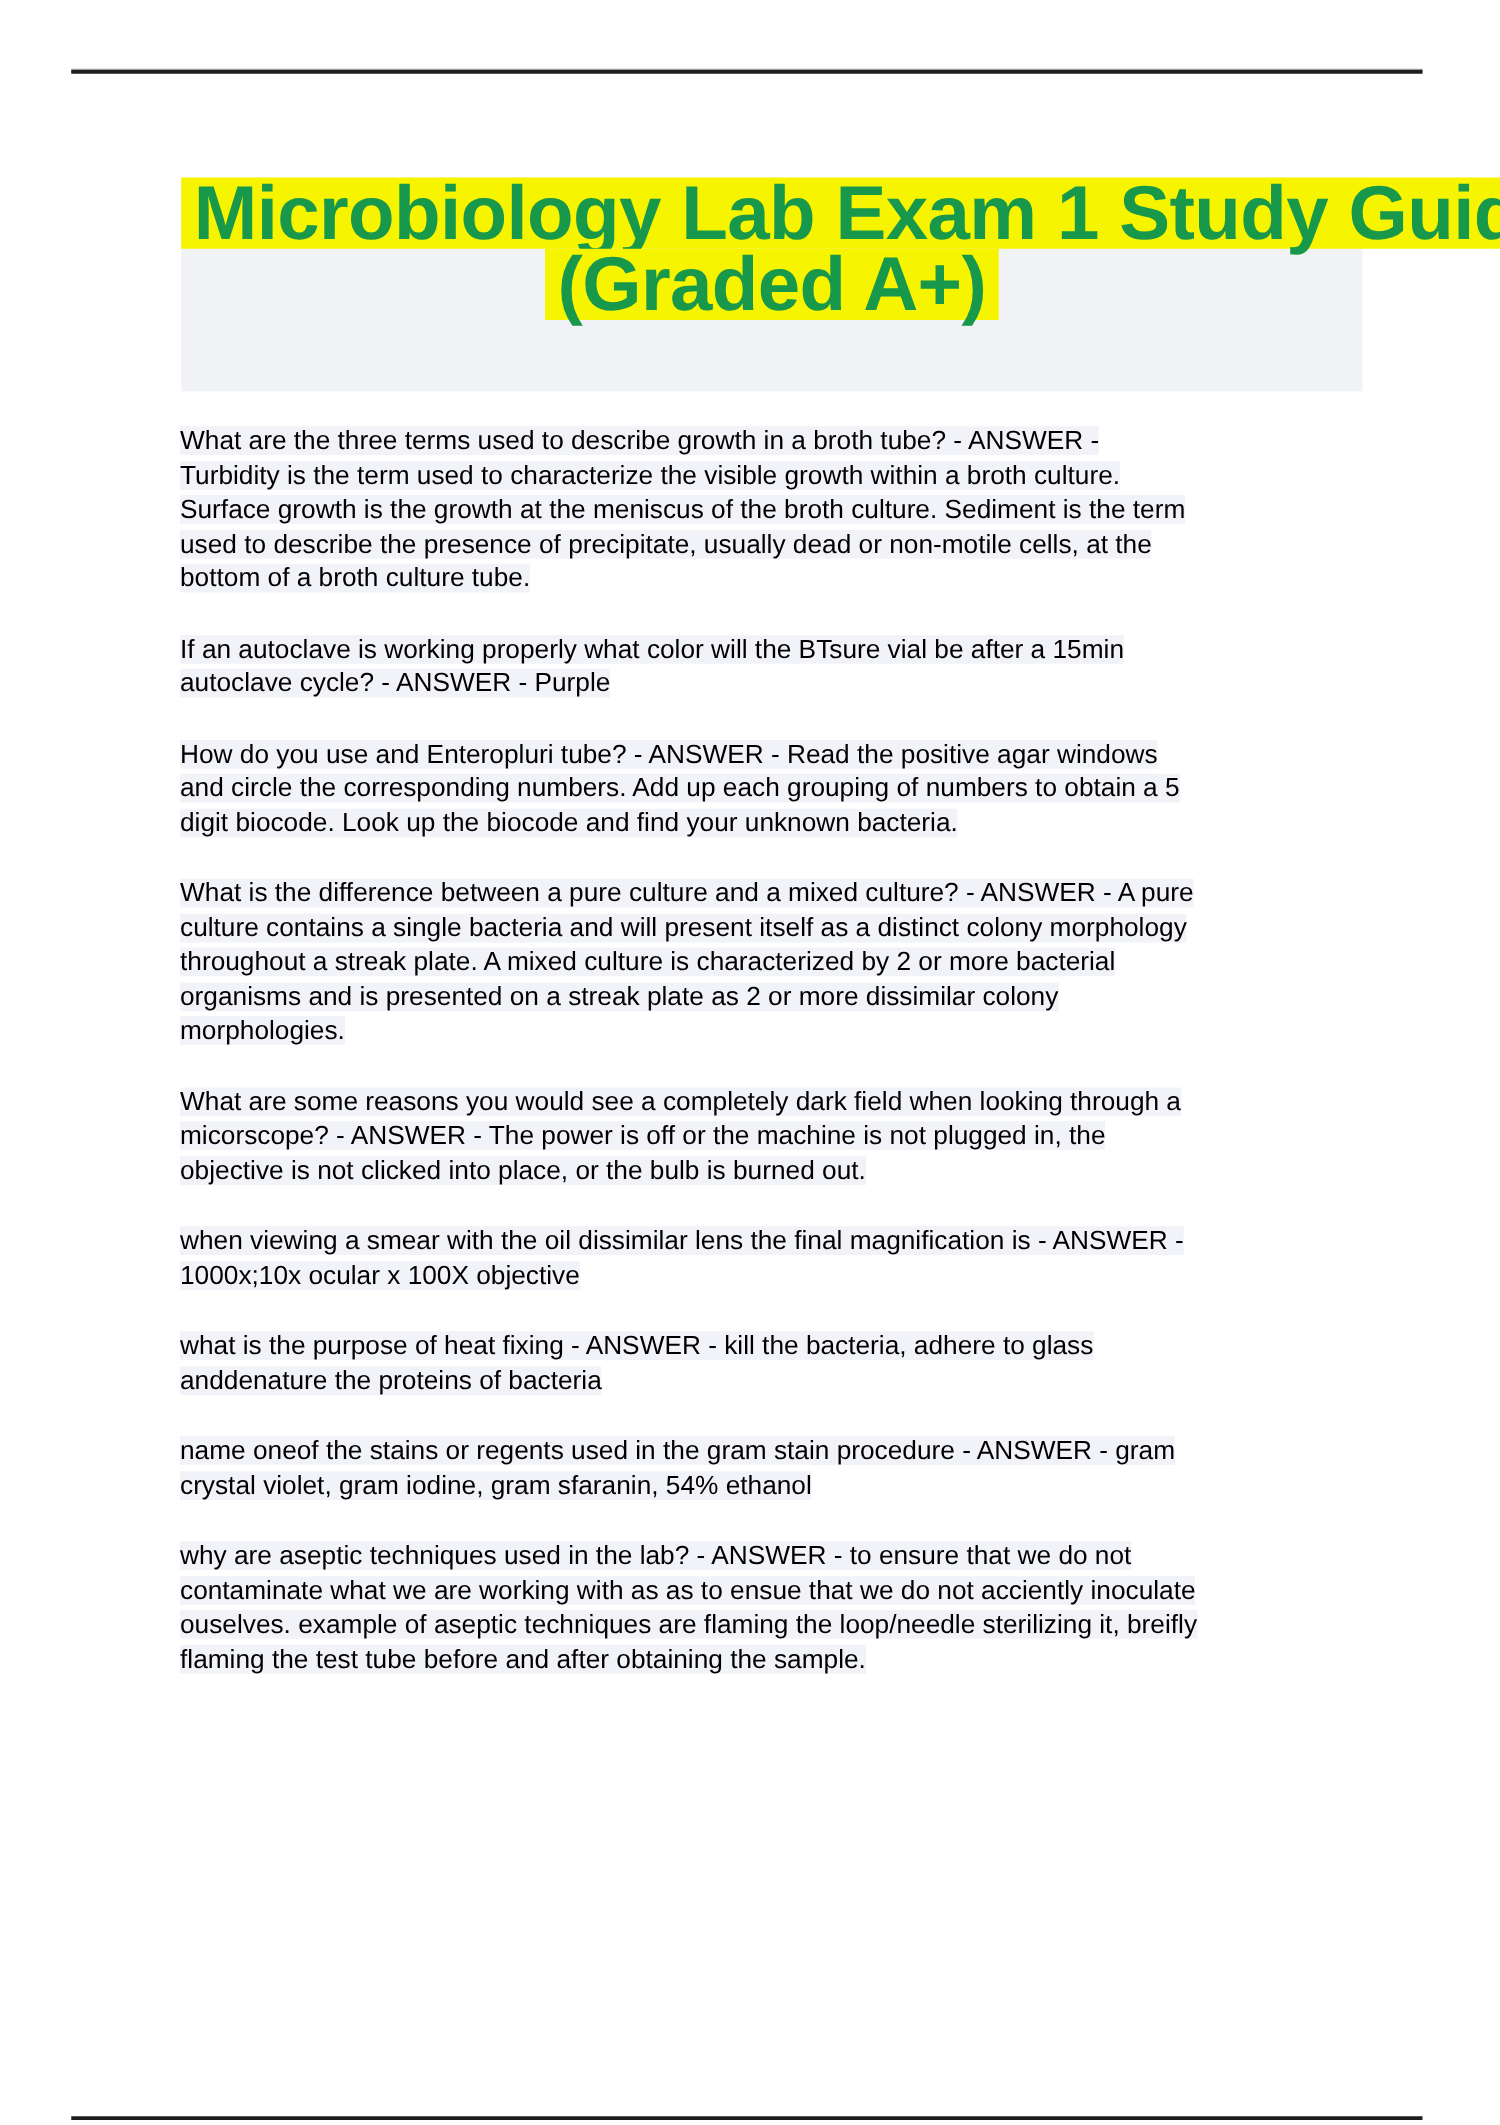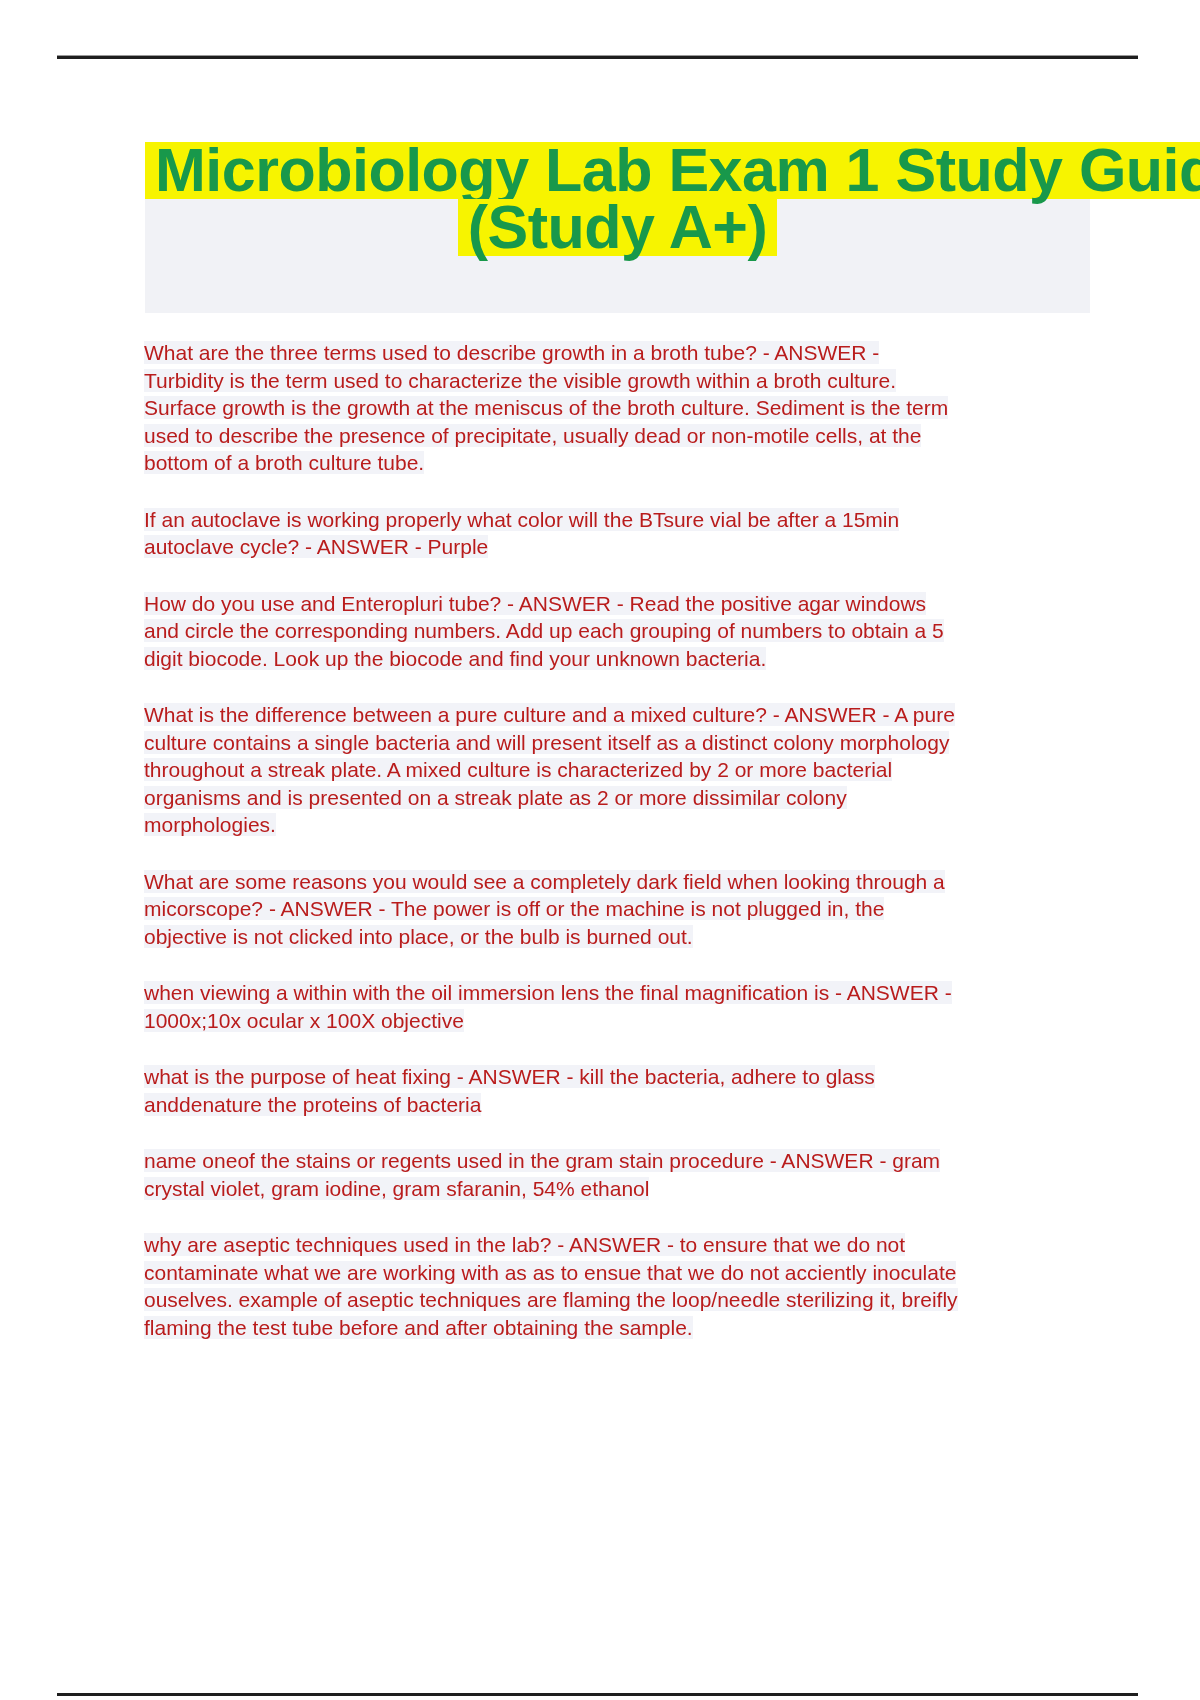--- a/index.html
+++ b/index.html
@@ -53,38 +53,38 @@
   .body-text {
     position: absolute;
     left: 144px;
     top: 339px;
     width: 940px;
   }
   .qa-paragraph {
     margin: 0 0 29px 0;
     font-size: 21px;
     line-height: 27.5px;
-    color: #b91c1c;
+    color: #000000;
     white-space: pre-line;
   }
   .qa-paragraph span {
     background: #f2f3f8;
   }
 </style>
 </head>
 <body>
 
 <div class="page">
 
   <div class="rule rule-top"></div>
 
   <div class="title-block">
     <h1 style="margin:0; padding:0; font-weight:bold;">
       <div class="title-line"><span>Microbiology Lab Exam 1 Study Guide |</span></div>
-      <div class="title-line"><span>(Study A+)</span></div>
+      <div class="title-line"><span>(Graded A+)</span></div>
     </h1>
   </div>
 
   <div class="body-text">
     <p class="qa-paragraph"><span>What are the three terms used to describe growth in a broth tube? - ANSWER -
 Turbidity is the term used to characterize the visible growth within a broth culture.
 Surface growth is the growth at the meniscus of the broth culture. Sediment is the term
 used to describe the presence of precipitate, usually dead or non-motile cells, at the
 bottom of a broth culture tube.</span></p>
     <p class="qa-paragraph"><span>If an autoclave is working properly what color will the BTsure vial be after a 15min
@@ -93,21 +93,21 @@
 and circle the corresponding numbers. Add up each grouping of numbers to obtain a 5
 digit biocode. Look up the biocode and find your unknown bacteria.</span></p>
     <p class="qa-paragraph"><span>What is the difference between a pure culture and a mixed culture? - ANSWER - A pure
 culture contains a single bacteria and will present itself as a distinct colony morphology
 throughout a streak plate. A mixed culture is characterized by 2 or more bacterial
 organisms and is presented on a streak plate as 2 or more dissimilar colony
 morphologies.</span></p>
     <p class="qa-paragraph"><span>What are some reasons you would see a completely dark field when looking through a
 micorscope? - ANSWER - The power is off or the machine is not plugged in, the
 objective is not clicked into place, or the bulb is burned out.</span></p>
-    <p class="qa-paragraph"><span>when viewing a within with the oil immersion lens the final magnification is - ANSWER -
+    <p class="qa-paragraph"><span>when viewing a smear with the oil dissimilar lens the final magnification is - ANSWER -
 1000x;10x ocular x 100X objective</span></p>
     <p class="qa-paragraph"><span>what is the purpose of heat fixing - ANSWER - kill the bacteria, adhere to glass
 anddenature the proteins of bacteria</span></p>
     <p class="qa-paragraph"><span>name oneof the stains or regents used in the gram stain procedure - ANSWER - gram
 crystal violet, gram iodine, gram sfaranin, 54% ethanol</span></p>
     <p class="qa-paragraph"><span>why are aseptic techniques used in the lab? - ANSWER - to ensure that we do not
 contaminate what we are working with as as to ensue that we do not acciently inoculate
 ouselves. example of aseptic techniques are flaming the loop/needle sterilizing it, breifly
 flaming the test tube before and after obtaining the sample.</span></p>
   </div>

